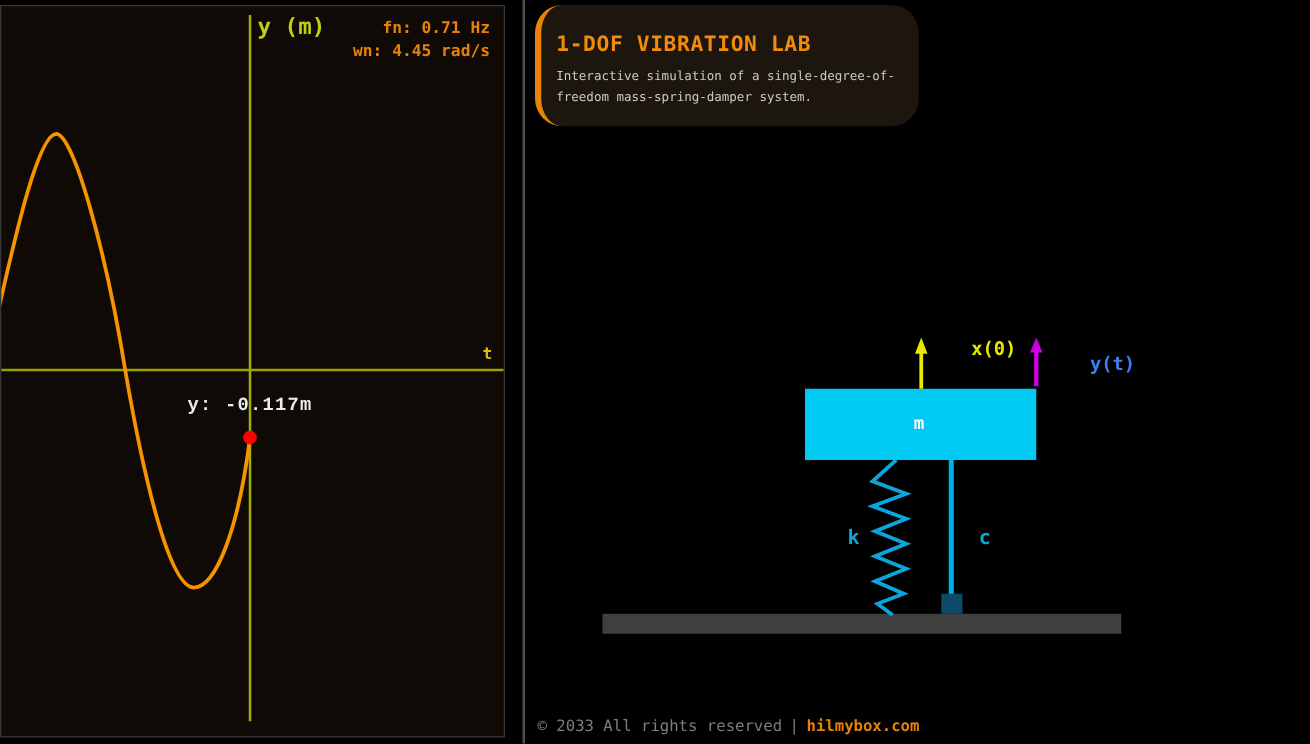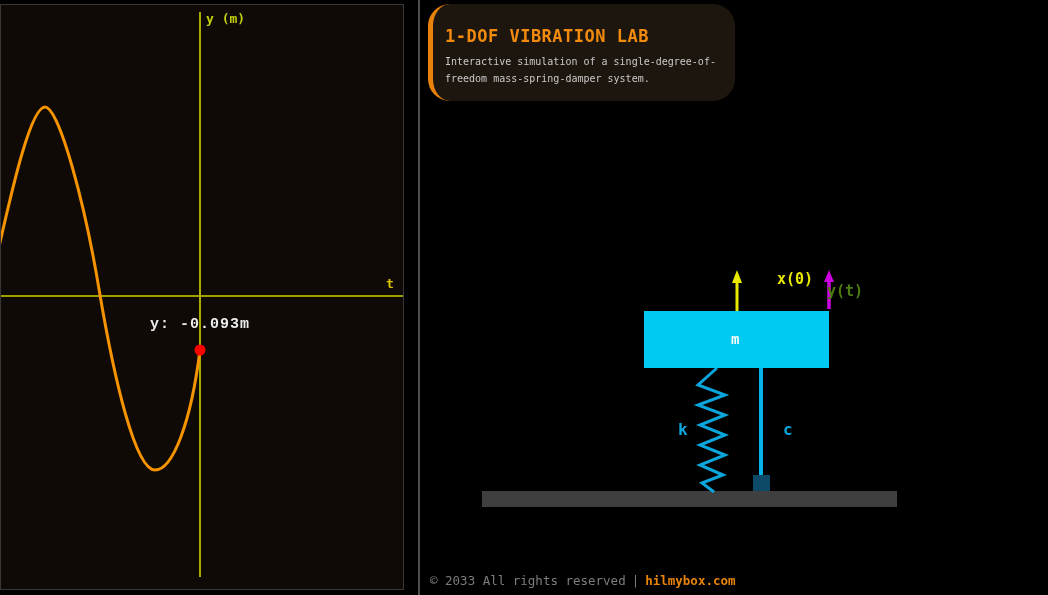--- a/index.html
+++ b/index.html
@@ -3,21 +3,21 @@
 <meta charset="utf-8">
 <style>
   html,body{margin:0;padding:0;background:#000;}
   #app{position:relative;width:1048px;height:595px;background:#000;overflow:hidden;
        font-family:"DejaVu Sans Mono",monospace;}
 
   
   .plot-panel{position:absolute;left:0;top:4px;width:404px;height:586px;
     background:#0f0a05;border:1px solid #383838;box-sizing:border-box;}
   .plot-panel svg{position:absolute;left:0;top:0;}
-  .y-axis-label{position:absolute;left:205px;top:6px;color:#c3cf10;font-weight:bold;font-size:13px;}
+  .y-axis-label{position:absolute;left:205px;top:6px;color:#c3cf10;font-weight:bold;font-size:18px;}
   .readouts{position:absolute;right:11px;top:8px;text-align:right;color:#e8820a;
     font-weight:bold;font-size:13px;line-height:19px;}
   .t-axis-label{position:absolute;left:385px;top:271px;color:#d8c300;font-weight:bold;font-size:13px;}
   .marker-readout{position:absolute;left:149px;top:311px;color:#ececec;font-weight:bold;
     font-size:15px;font-family:"Liberation Mono",monospace;letter-spacing:1px;}
 
   
   .divider{position:absolute;left:418px;top:0;width:2px;height:595px;background:#4e4e4e;}
 
   
@@ -25,21 +25,21 @@
     background:#1d160e;border-left:5px solid #e8820a;padding:22px 10px 14px 12px;border-radius:22px;}
   .info-card h1{margin:0;color:#f28a0e;font-size:17px;font-weight:bold;letter-spacing:.5px;
     font-family:"DejaVu Sans Mono",monospace;}
   .info-card p{margin:8px 0 0 0;color:#cacaca;font-size:10px;line-height:16.5px;}
 
   
   .diagram-svg{position:absolute;left:420px;top:250px;}
   .diag-label{position:absolute;font-weight:bold;}
   .mass-label{left:731px;top:331px;color:#fafafa;font-size:14px;}
   .x0-label{left:777px;top:270px;color:#e8e800;font-size:15px;}
-  .yt-label{left:827px;top:282px;color:#4d7c0f;font-size:15px;}
+  .yt-label{left:872px;top:282px;color:#3b82f6;font-size:15px;}
   .k-label{left:678px;top:420px;color:#0ba6dc;font-size:16px;}
   .c-label{left:783px;top:420px;color:#0ba6dc;font-size:16px;}
 
   
   .footer{position:absolute;left:430px;top:573px;font-size:12.5px;color:#7d7d7d;}
   .footer .sep{margin:0 6px;color:#7d7d7d;}
   .footer a{color:#e8820a;font-weight:bold;text-decoration:none;margin-top:48px;}
 </style>
 </head>
 <body>
@@ -52,22 +52,26 @@
       <line x1="0" y1="291" x2="402" y2="291" stroke="#9aa000" stroke-width="2"></line>
 
       <line x1="199" y1="7" x2="199" y2="572" stroke="#a8ac00" stroke-width="2"></line>
 
       <path d="M -2 242 C 12 180, 30 102, 44 102 C 58 102, 84 198, 99 290
                C 113 372, 134 465, 154 465 C 172 465, 190 417, 199 345" fill="none" stroke="#f59300" stroke-width="3" stroke-linecap="round"></path>
 
       <circle cx="199" cy="345" r="5.5" fill="#ff0000"></circle>
     </svg>
     <div class="y-axis-label">y (m)</div>
+    <div class="readouts">
+      <div>fn: 0.71 Hz</div>
+      <div>wn: 4.45 rad/s</div>
+    </div>
     <div class="t-axis-label">t</div>
-    <div class="marker-readout">y: -0.093m</div>
+    <div class="marker-readout">y: -0.117m</div>
   </div>
 
   <div class="divider"></div>
 
   <div class="info-card">
     <h1>1-DOF VIBRATION LAB</h1>
     <p>Interactive simulation of a single-degree-of-freedom mass-spring-damper system.</p>
   </div>
 
   <svg class="diagram-svg" width="628" height="270">

